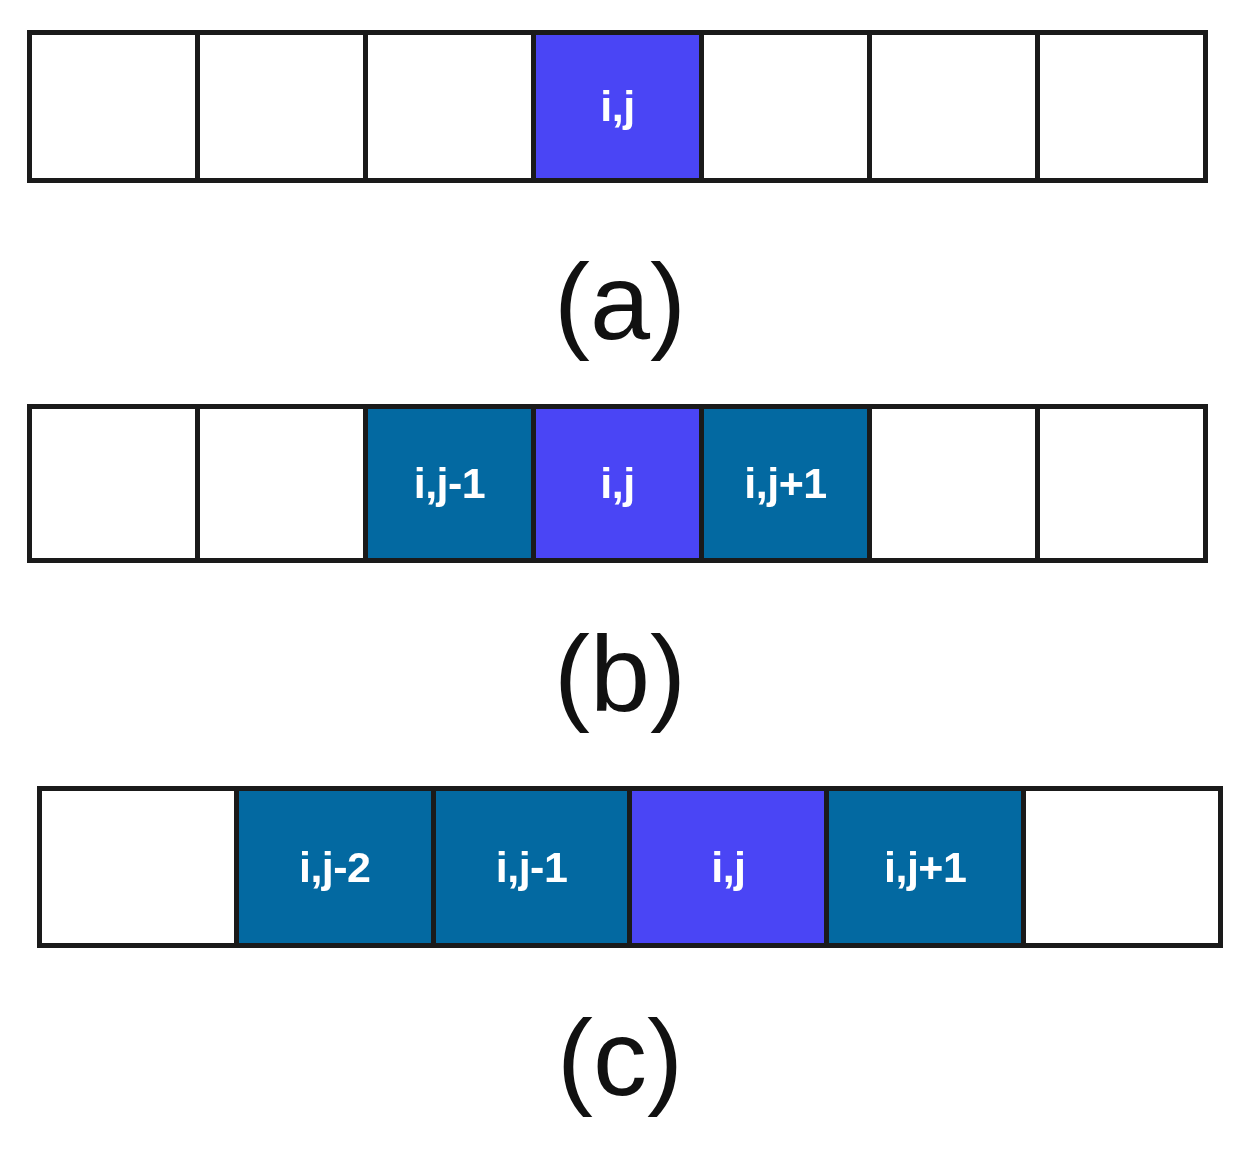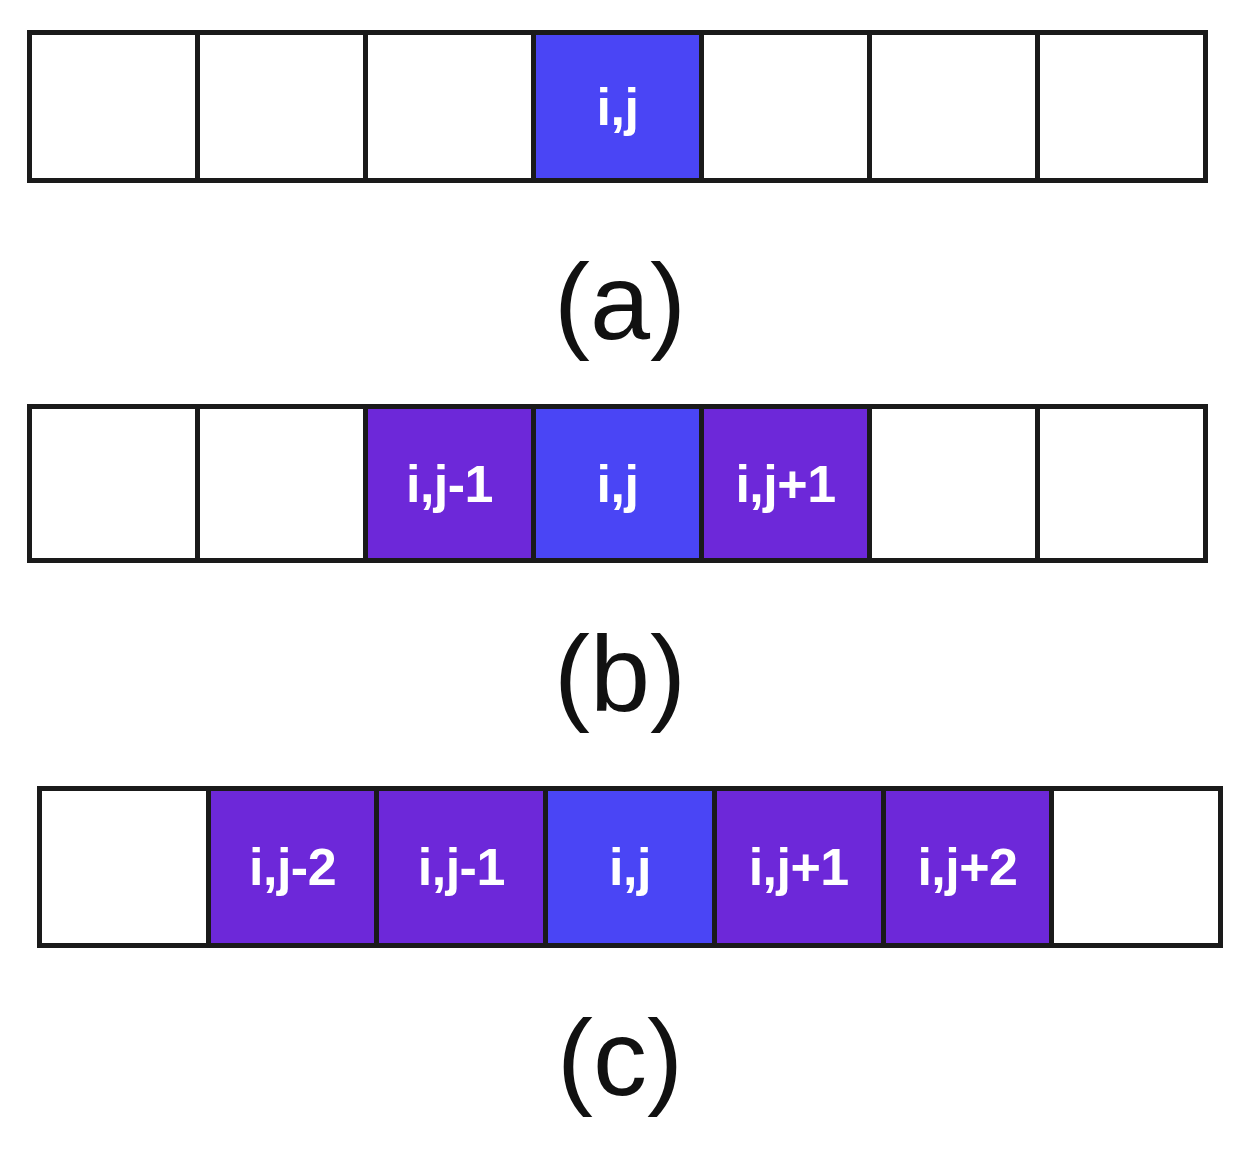--- a/index.html
+++ b/index.html
@@ -43,27 +43,27 @@
     position: relative;
   }
   .cell:last-child {
     border-right: none;
   }
 
   .cell.center {
     background: #4a45f5;
   }
   .cell.neighbor {
-    background: #6d28d9;
+    background: #0369a1;
   }
 
   .cell-label {
     font-family: "Liberation Sans", sans-serif;
     font-weight: bold;
-    font-size: 52px;
+    font-size: 43px;
     line-height: 1;
     color: #ffffff;
     letter-spacing: -0.5px;
     white-space: nowrap;
     user-select: none;
   }
 
   
   .panel-caption {
     position: absolute;
@@ -150,22 +150,19 @@
     </div>
     <div class="cell neighbor">
       <span class="cell-label">i,j-1</span>
     </div>
     <div class="cell center">
       <span class="cell-label">i,j</span>
     </div>
     <div class="cell neighbor">
       <span class="cell-label">i,j+1</span>
     </div>
-    <div class="cell neighbor">
-      <span class="cell-label">i,j+2</span>
-    </div>
     <div class="cell empty">
       
     </div>
   </div>
   <div class="panel-caption" id="caption-c">(c)</div>
 
 </div>
 
 </body></html>

